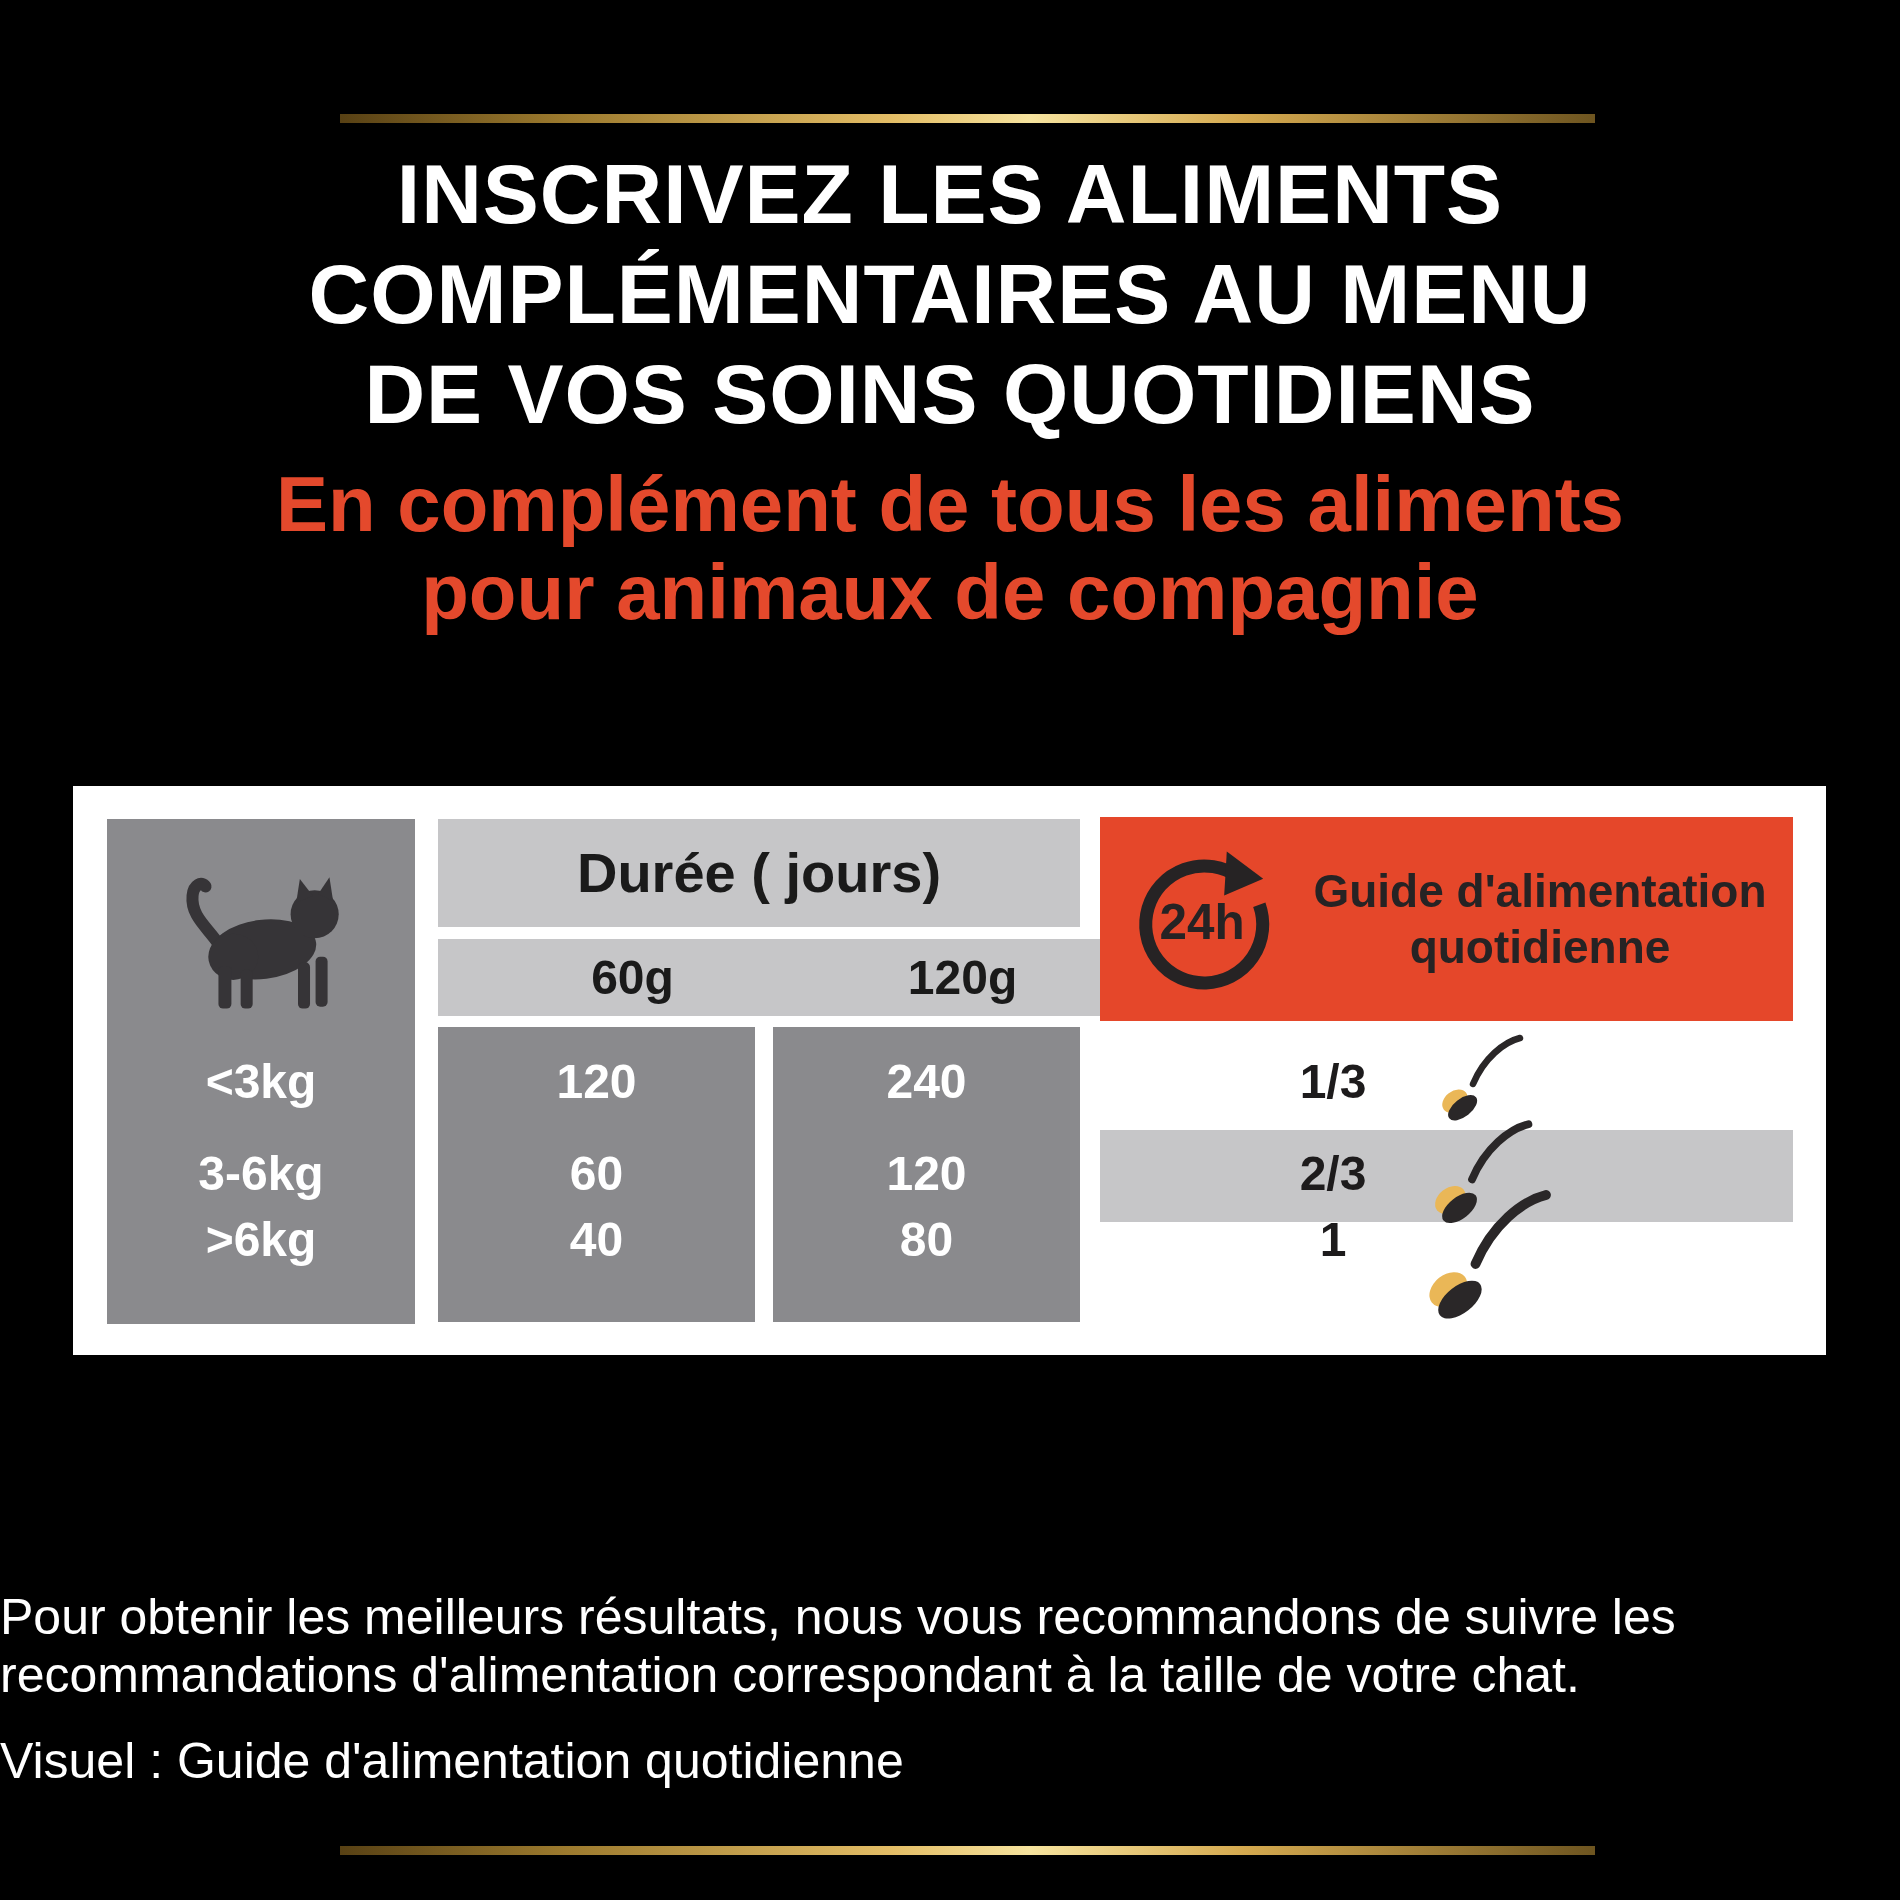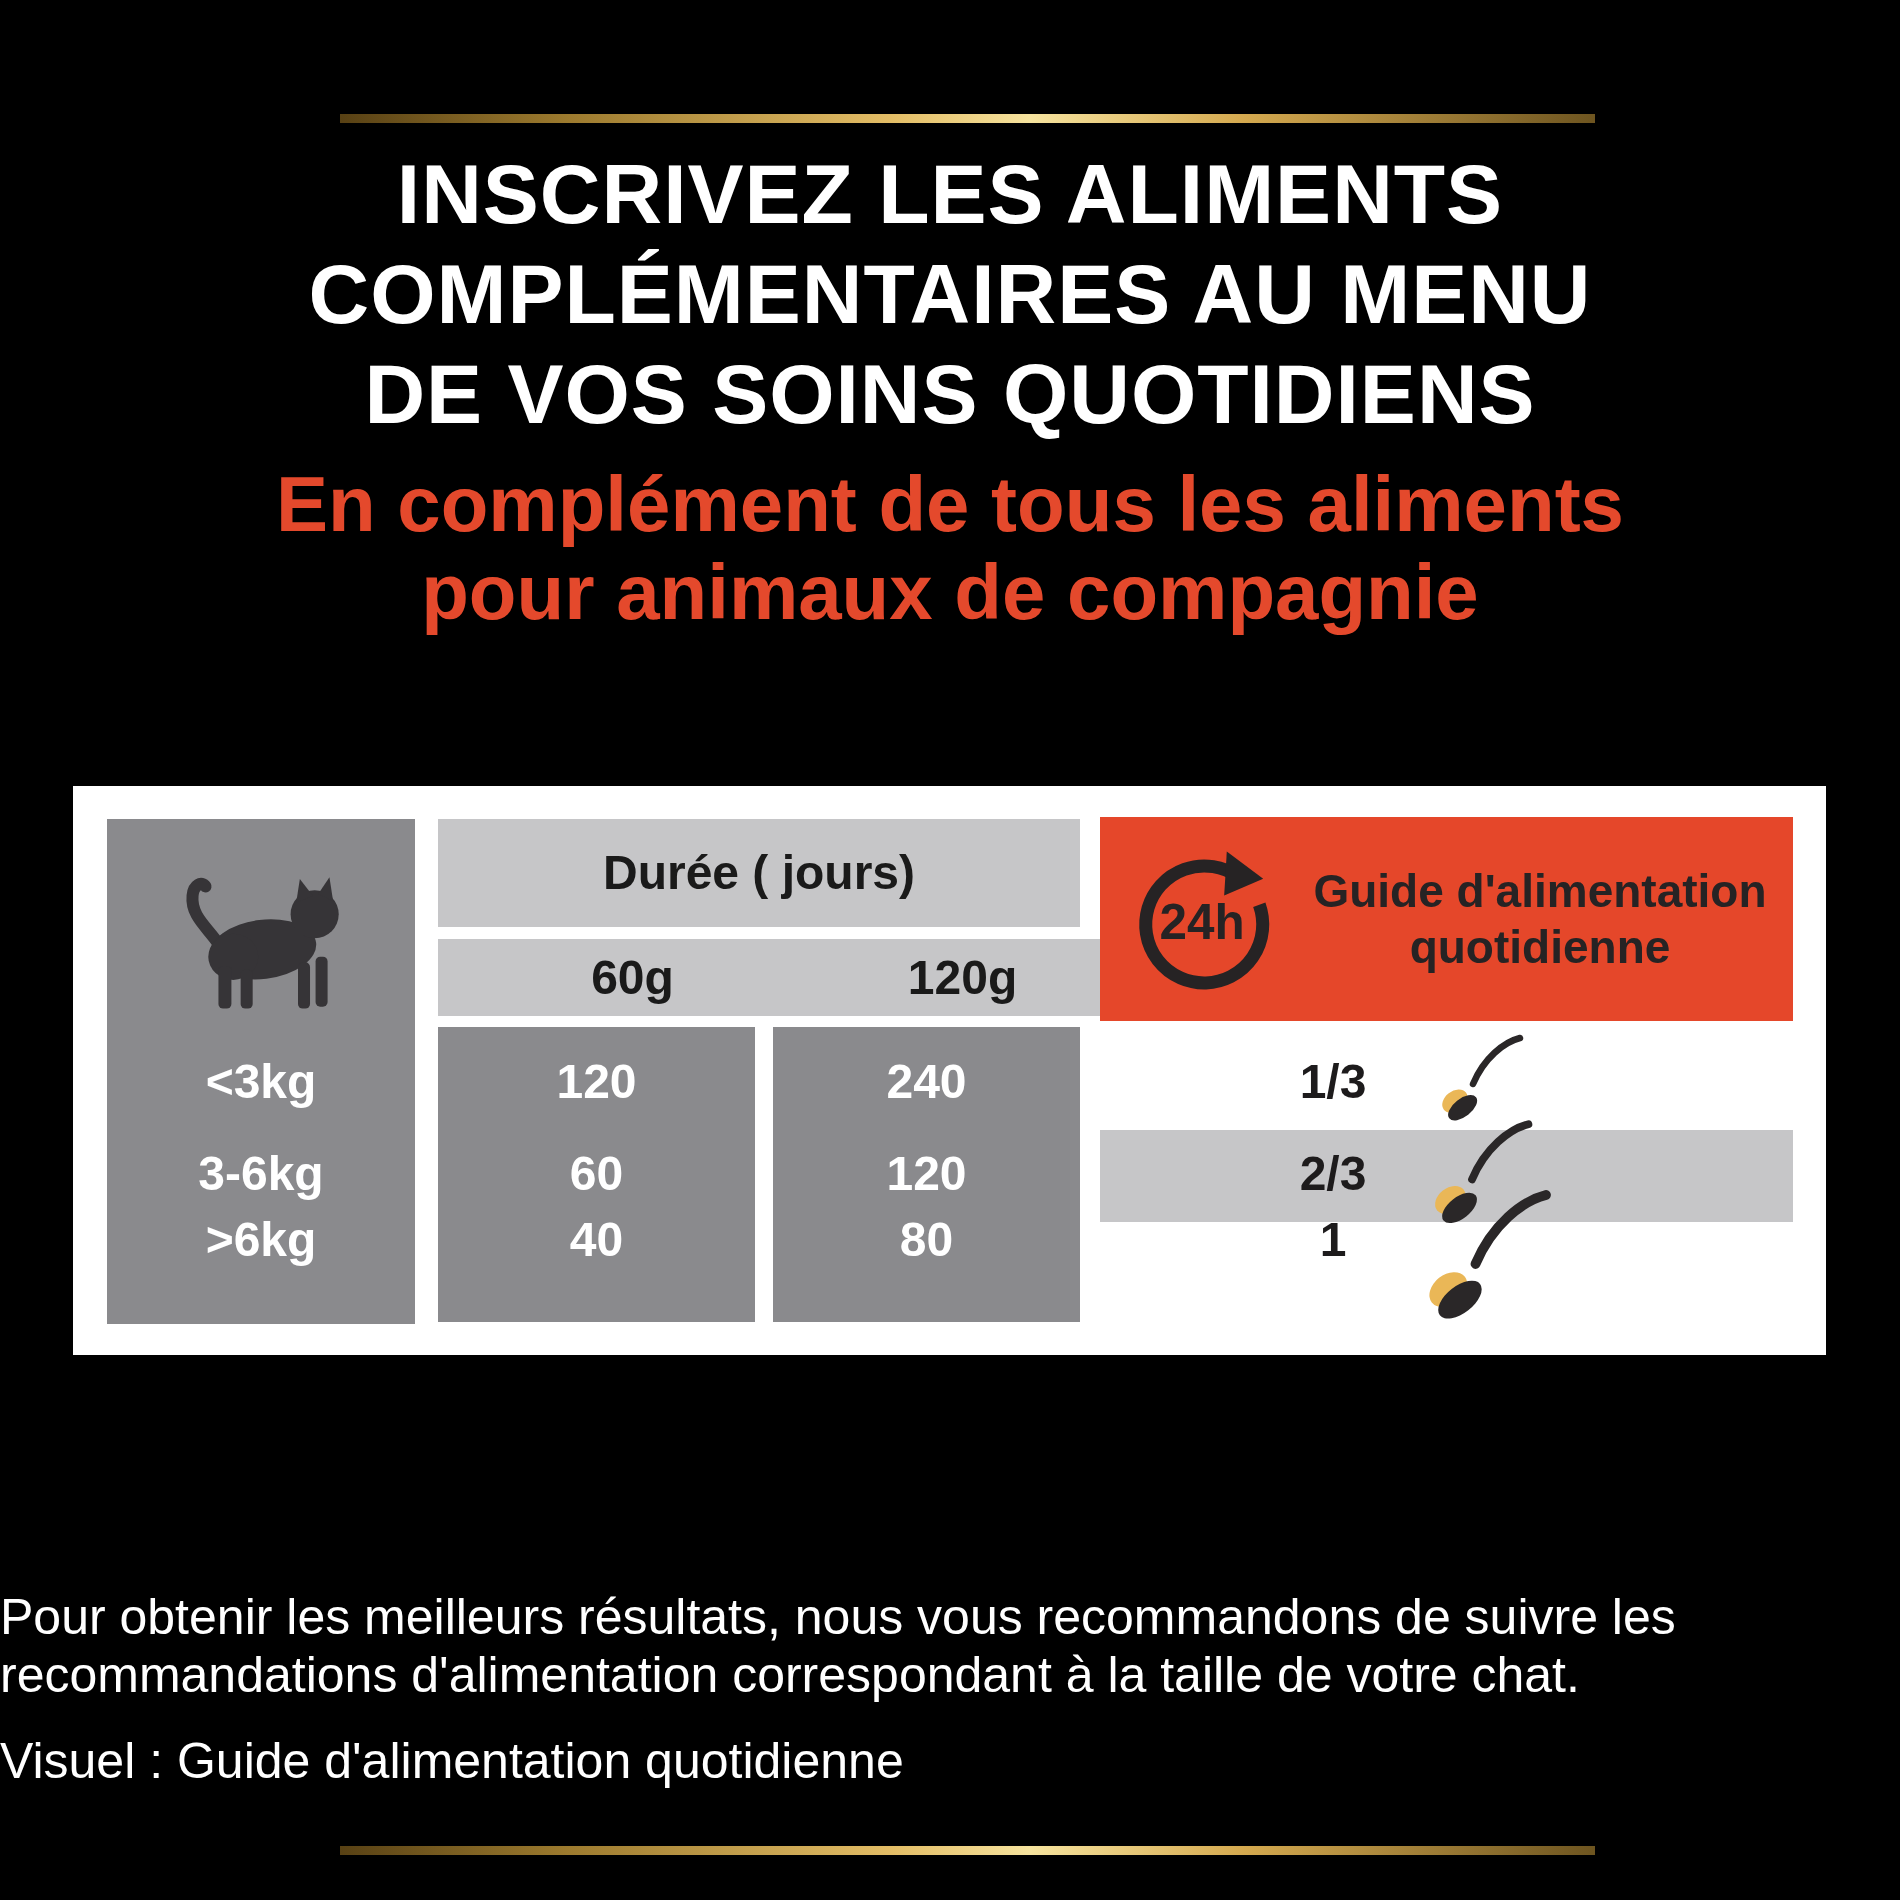--- a/index.html
+++ b/index.html
@@ -16,21 +16,21 @@
     color:#e4492c;font-size:78px;line-height:88px;font-weight:700;}
 
   #panel{position:absolute;left:73px;top:754px;width:1753px;height:569px;background:#ffffff;}
 
   .cell{position:absolute;}
   .gray-mid{background:#8a8a8d;}
   .gray-light{background:#c6c6c8;}
 
   #cat-col{left:34px;top:33px;width:308px;height:505px;}
   #duree-head{left:365px;top:33px;width:642px;height:108px;text-align:center;
-    line-height:108px;font-size:48px;font-weight:700;color:#1a1a1a;}
+    line-height:108px;font-size:56px;font-weight:700;color:#1a1a1a;}
   .portion-head{top:153px;height:77px;text-align:center;line-height:77px;
     font-size:48px;font-weight:700;color:#1a1a1a;padding-left:36px;}
   #p60{left:365px;width:317px;}
   #p120{left:700px;width:307px;}
   .numcol{top:241px;height:295px;}
   #n60{left:365px;width:317px;}
   #n120{left:700px;width:307px;}
 
   .rowtext{position:absolute;height:60px;line-height:60px;text-align:center;
     font-size:48px;font-weight:700;color:#ffffff;}

